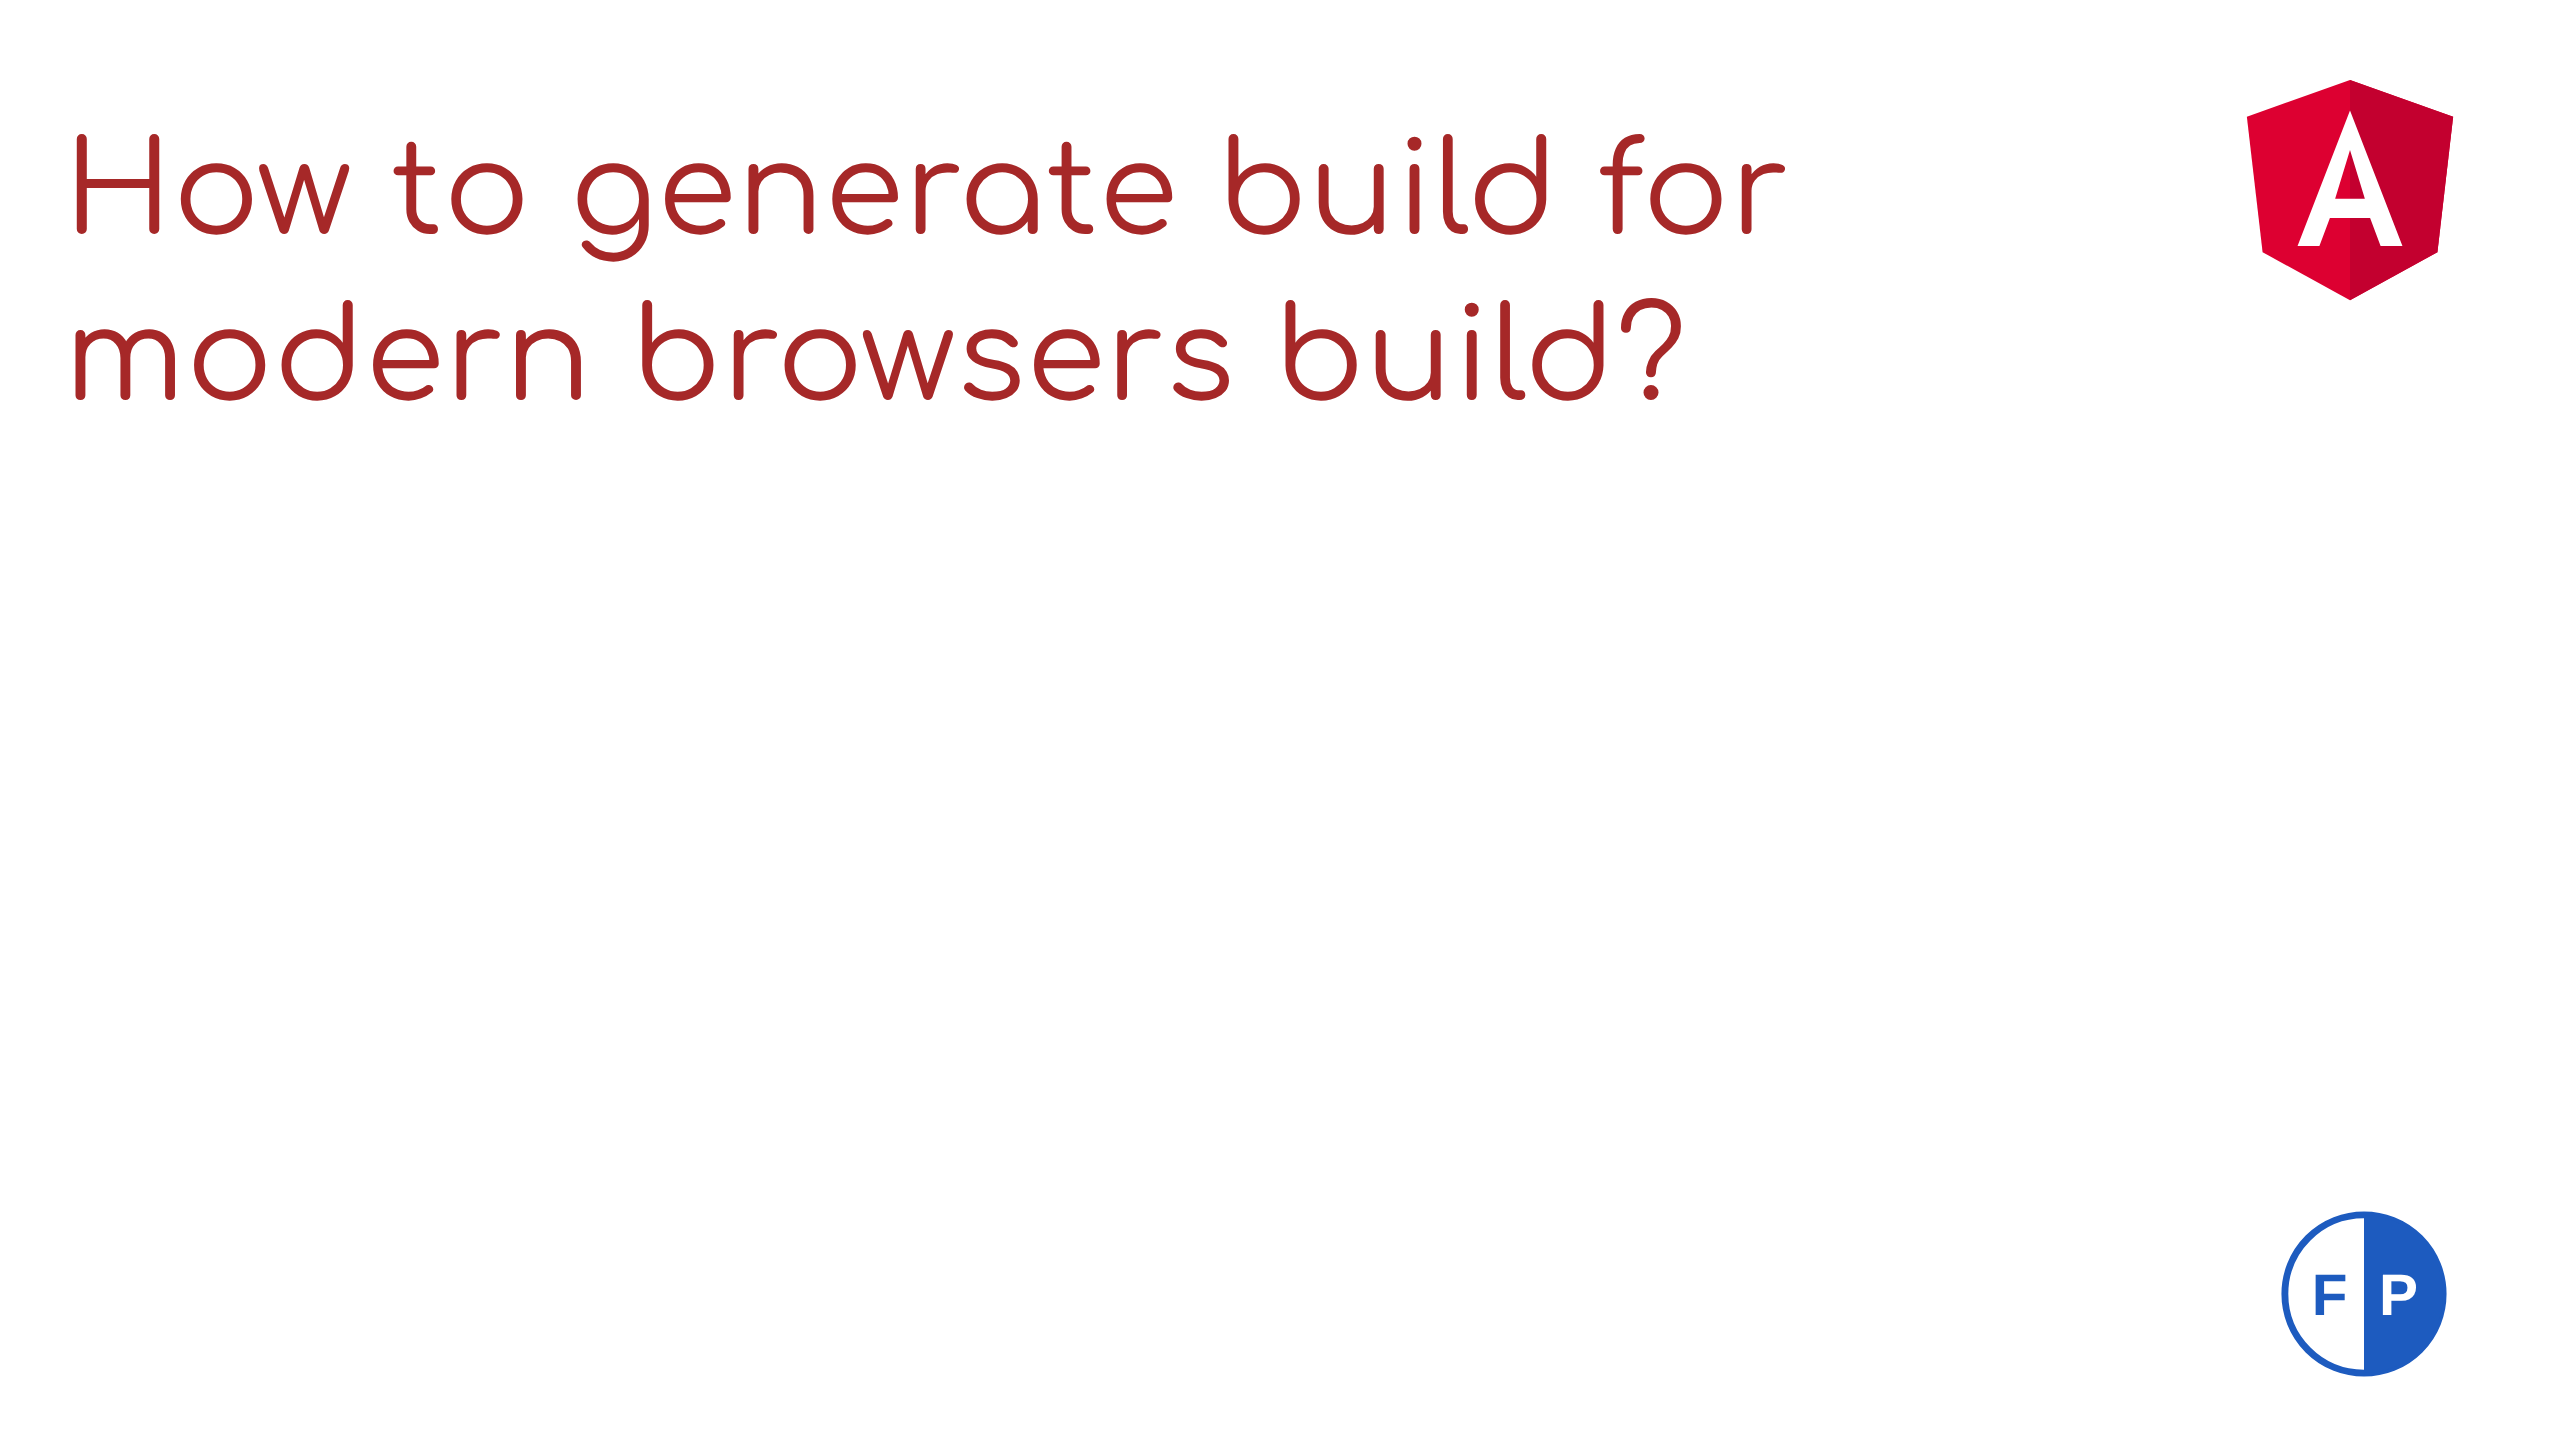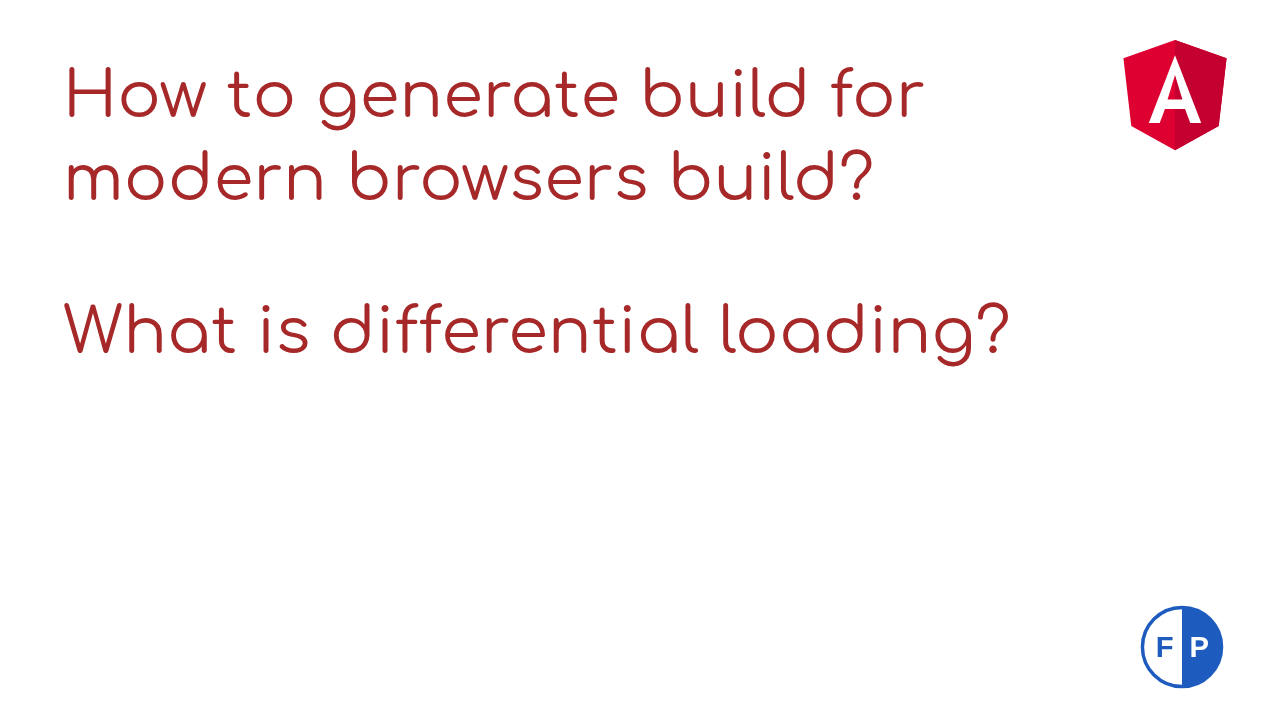--- a/index.html
+++ b/index.html
@@ -9,21 +9,21 @@
     }
     body {
       width: 1280px;
       height: 720px;
       background: #ffffff;
       font-family: 'Segoe UI', 'Comfortaa', Arial, sans-serif;
       position: relative;
       overflow: hidden;
     }
     .content {
-      padding: 55px 45px 0 63px;
+      padding: 55px 45px 0 32px;
     }
     .title-line {
       color: #a62828;
       font-size: 64px;
       line-height: 1.3;
       font-weight: 400;
       letter-spacing: 0.5px;
       max-width: 1000px;
     }
     .highlight-block {
@@ -64,21 +64,20 @@
     }
   </style>
 </head>
 <body>
 
 <div class="content">
   <div class="title-line">How to generate build for</div>
   <div class="title-line">modern browsers build?</div>
 
 
-  <div class="bottom-line">What is differential loading?</div>
 </div>
 
 <div class="angular-logo">
   <svg viewBox="0 0 250 270" width="110" height="118">
     <polygon fill="#dd0031" points="125,0 7,42 25,197 125,252 225,197 243,42"></polygon>
     <polygon fill="#c3002f" points="125,0 125,252 225,197 243,42"></polygon>
     <path fill="#ffffff" d="M125 35 L65 190 L90 190 L102 158 L148 158 L160 190 L185 190 Z M125 80 L142 136 L108 136 Z"></path>
   </svg>
 </div>
 

